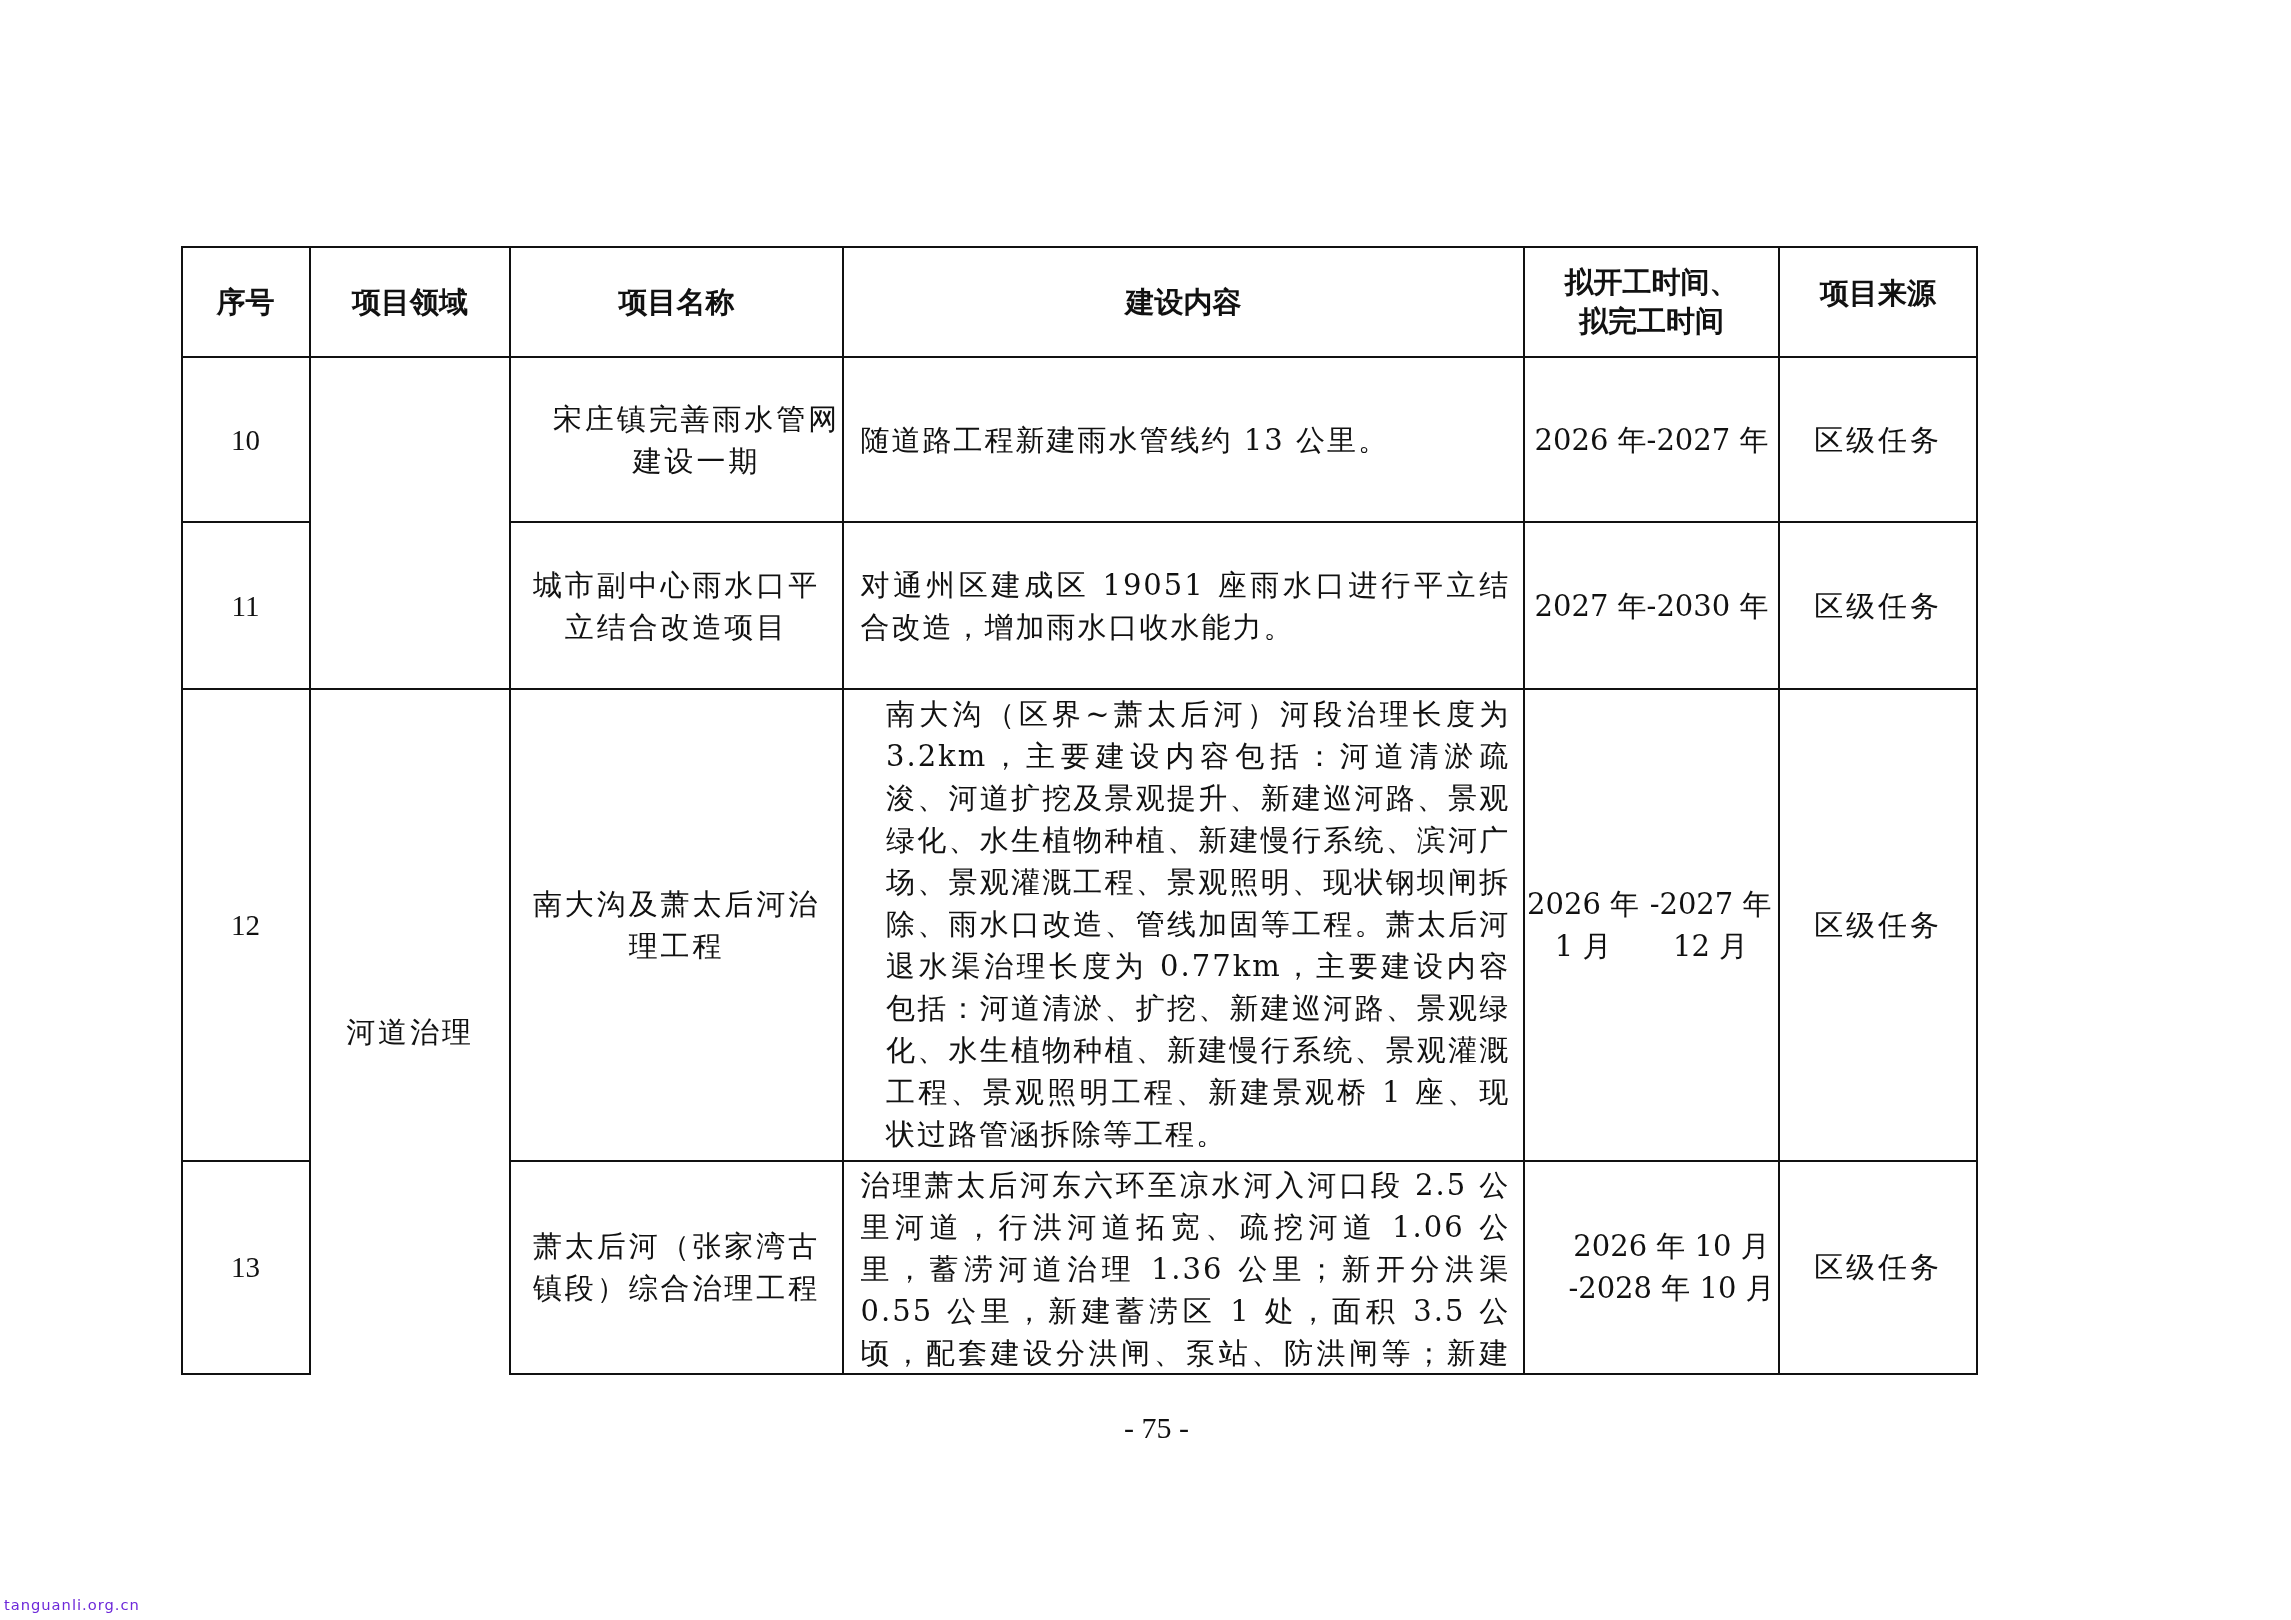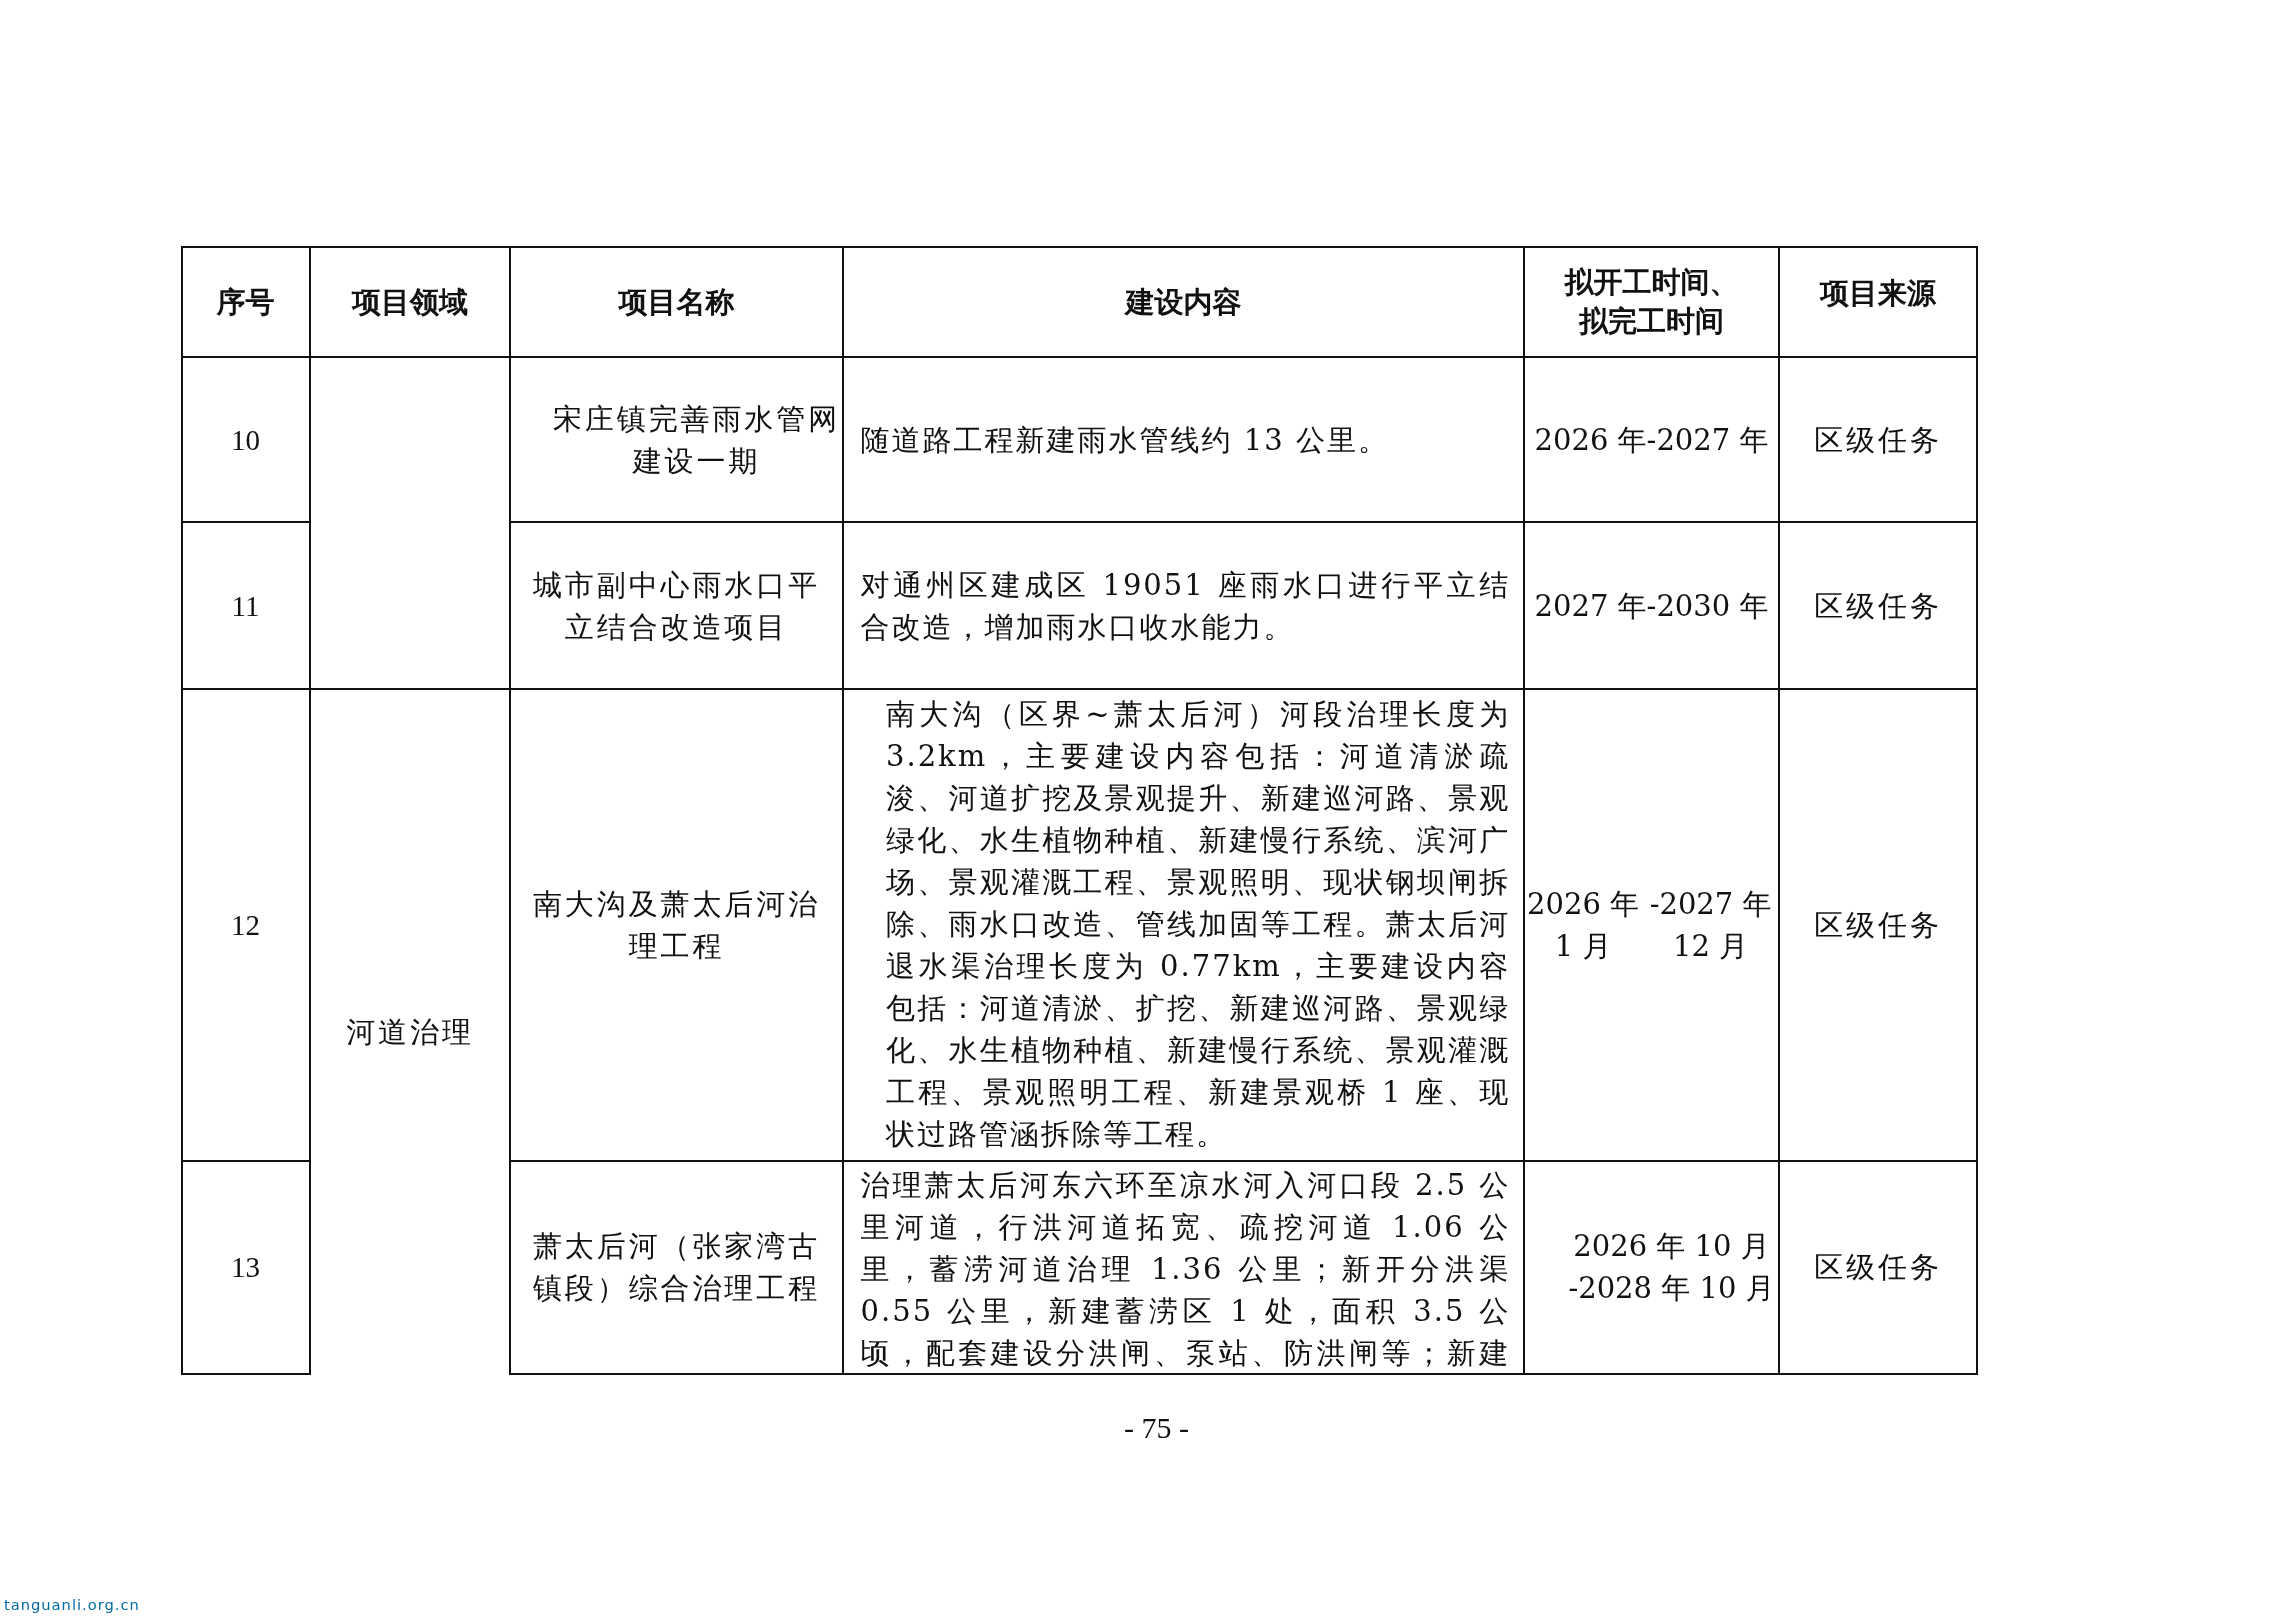--- a/index.html
+++ b/index.html
@@ -8,21 +8,21 @@
   .cell { position:absolute; box-sizing:border-box; display:flex; align-items:center; justify-content:center;
           text-align:center; font-size:29px; line-height:42px; }
   .hd { font-family:"DejaVu Sans","Liberation Sans",sans-serif; font-weight:bold; font-size:29px; line-height:39px; }
   .content { justify-content:flex-start; text-align:justify; padding:0 13.7px 0 17.6px; letter-spacing:2px; }
   .content.top { align-items:flex-start; padding-top:3.9px; }
   .hline { position:absolute; height:2px; background:#111; }
   .vline { position:absolute; width:2px; background:#111; }
   .name { letter-spacing:2.9px; padding:0 11.8px; }
   .pageno { position:absolute; left:1078px; top:1411px; width:157px; text-align:center; font-size:30px;
             font-family:"Liberation Serif","DejaVu Serif",serif; }
-  .watermark { position:absolute; left:3.9px; top:1596px; font-size:14.7px; color:#0369a1;
+  .watermark { position:absolute; left:3.9px; top:1596px; font-size:14.7px; color:#6d28d9;
                font-family:"DejaVu Sans","Liberation Sans",sans-serif; letter-spacing:1px; }
 </style>
 </head>
 <body>
 
 <div>
 
   <div class="cell hd" style="left:182px;top:247px;width:127px;height:110px;">序号</div>
   <div class="cell hd" style="left:310px;top:247px;width:200px;height:110px;">项目领域</div>
   <div class="cell hd" style="left:510px;top:247px;width:333px;height:110px;">项目名称</div>

